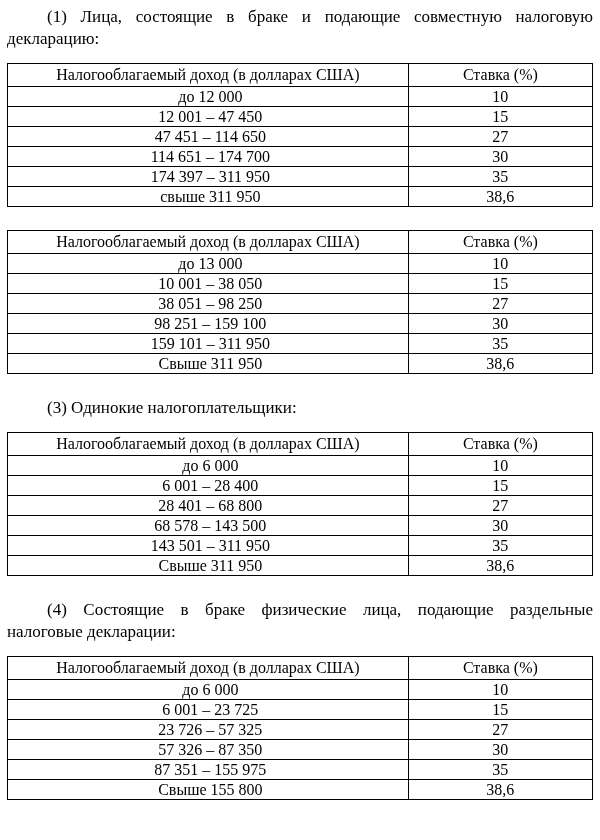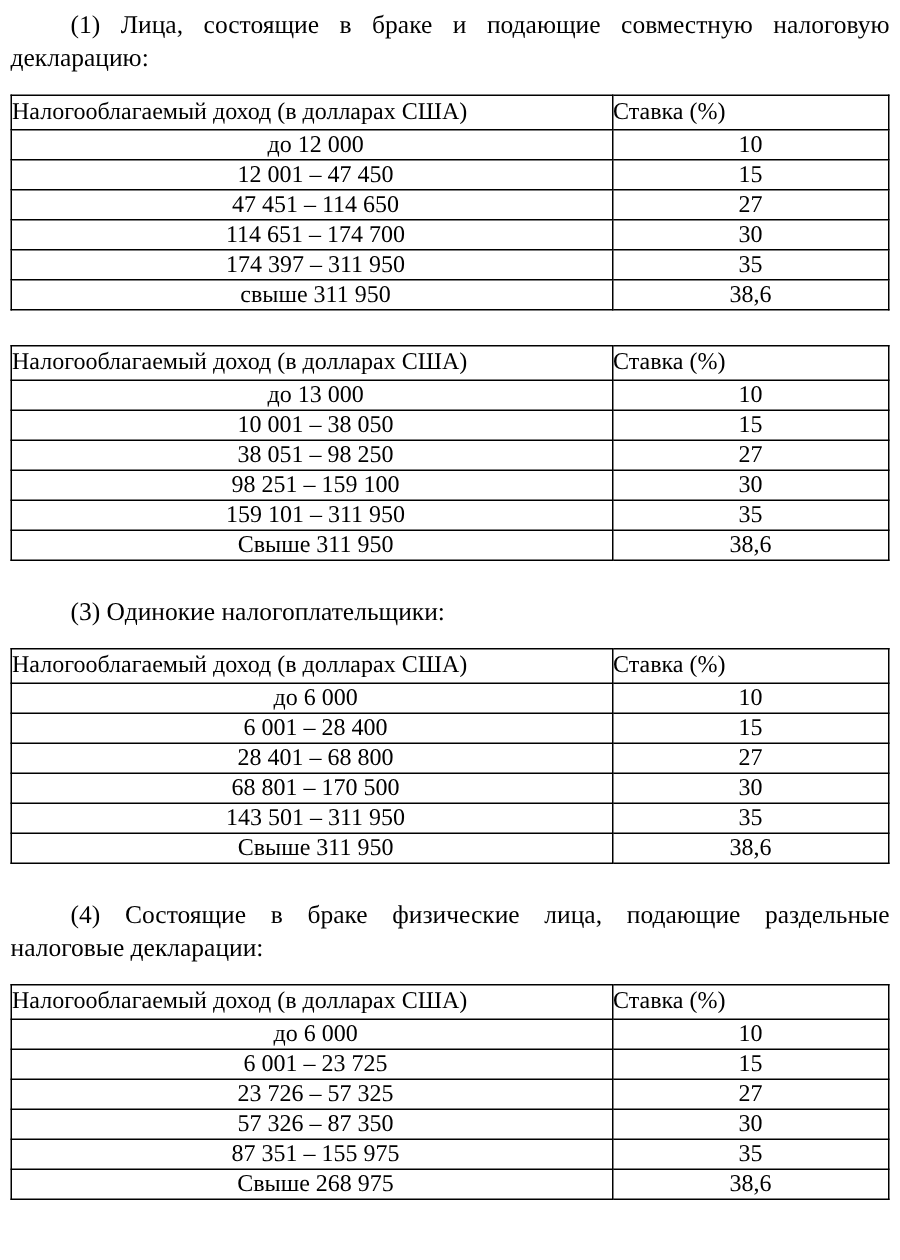--- a/index.html
+++ b/index.html
@@ -44,21 +44,21 @@
   table.tax col.c2 { width: 31.5%; }
   table.tax th, table.tax td {
     border: 1px solid #000000;
     padding: 0;
     vertical-align: middle;
     overflow: hidden;
     white-space: nowrap;
   }
   table.tax th {
     font-weight: normal;
-    text-align: left;
+    text-align: center;
     height: 22px;
   }
   table.tax td { height: 19px; }
   table.tax td.c1 {
     text-align: center;
     padding-left: 5px;
   }
   table.tax td.c2 { text-align: center; }
 </style>
 </head>
@@ -174,21 +174,21 @@
         </tr>
         <tr>
           <td class="c1">6 001 – 28 400</td>
           <td class="c2">15</td>
         </tr>
         <tr>
           <td class="c1">28 401 – 68 800</td>
           <td class="c2">27</td>
         </tr>
         <tr>
-          <td class="c1">68 801 – 170 500</td>
+          <td class="c1">68 578 – 143 500</td>
           <td class="c2">30</td>
         </tr>
         <tr>
           <td class="c1">143 501 – 311 950</td>
           <td class="c2">35</td>
         </tr>
         <tr>
           <td class="c1">Свыше 311 950</td>
           <td class="c2">38,6</td>
         </tr>
@@ -227,20 +227,20 @@
         </tr>
         <tr>
           <td class="c1">57 326 – 87 350</td>
           <td class="c2">30</td>
         </tr>
         <tr>
           <td class="c1">87 351 – 155 975</td>
           <td class="c2">35</td>
         </tr>
         <tr>
-          <td class="c1">Свыше 268 975</td>
+          <td class="c1">Свыше 155 800</td>
           <td class="c2">38,6</td>
         </tr>
       </tbody>
     </table>
   </div>
 
 </div>
 
 </body></html>

